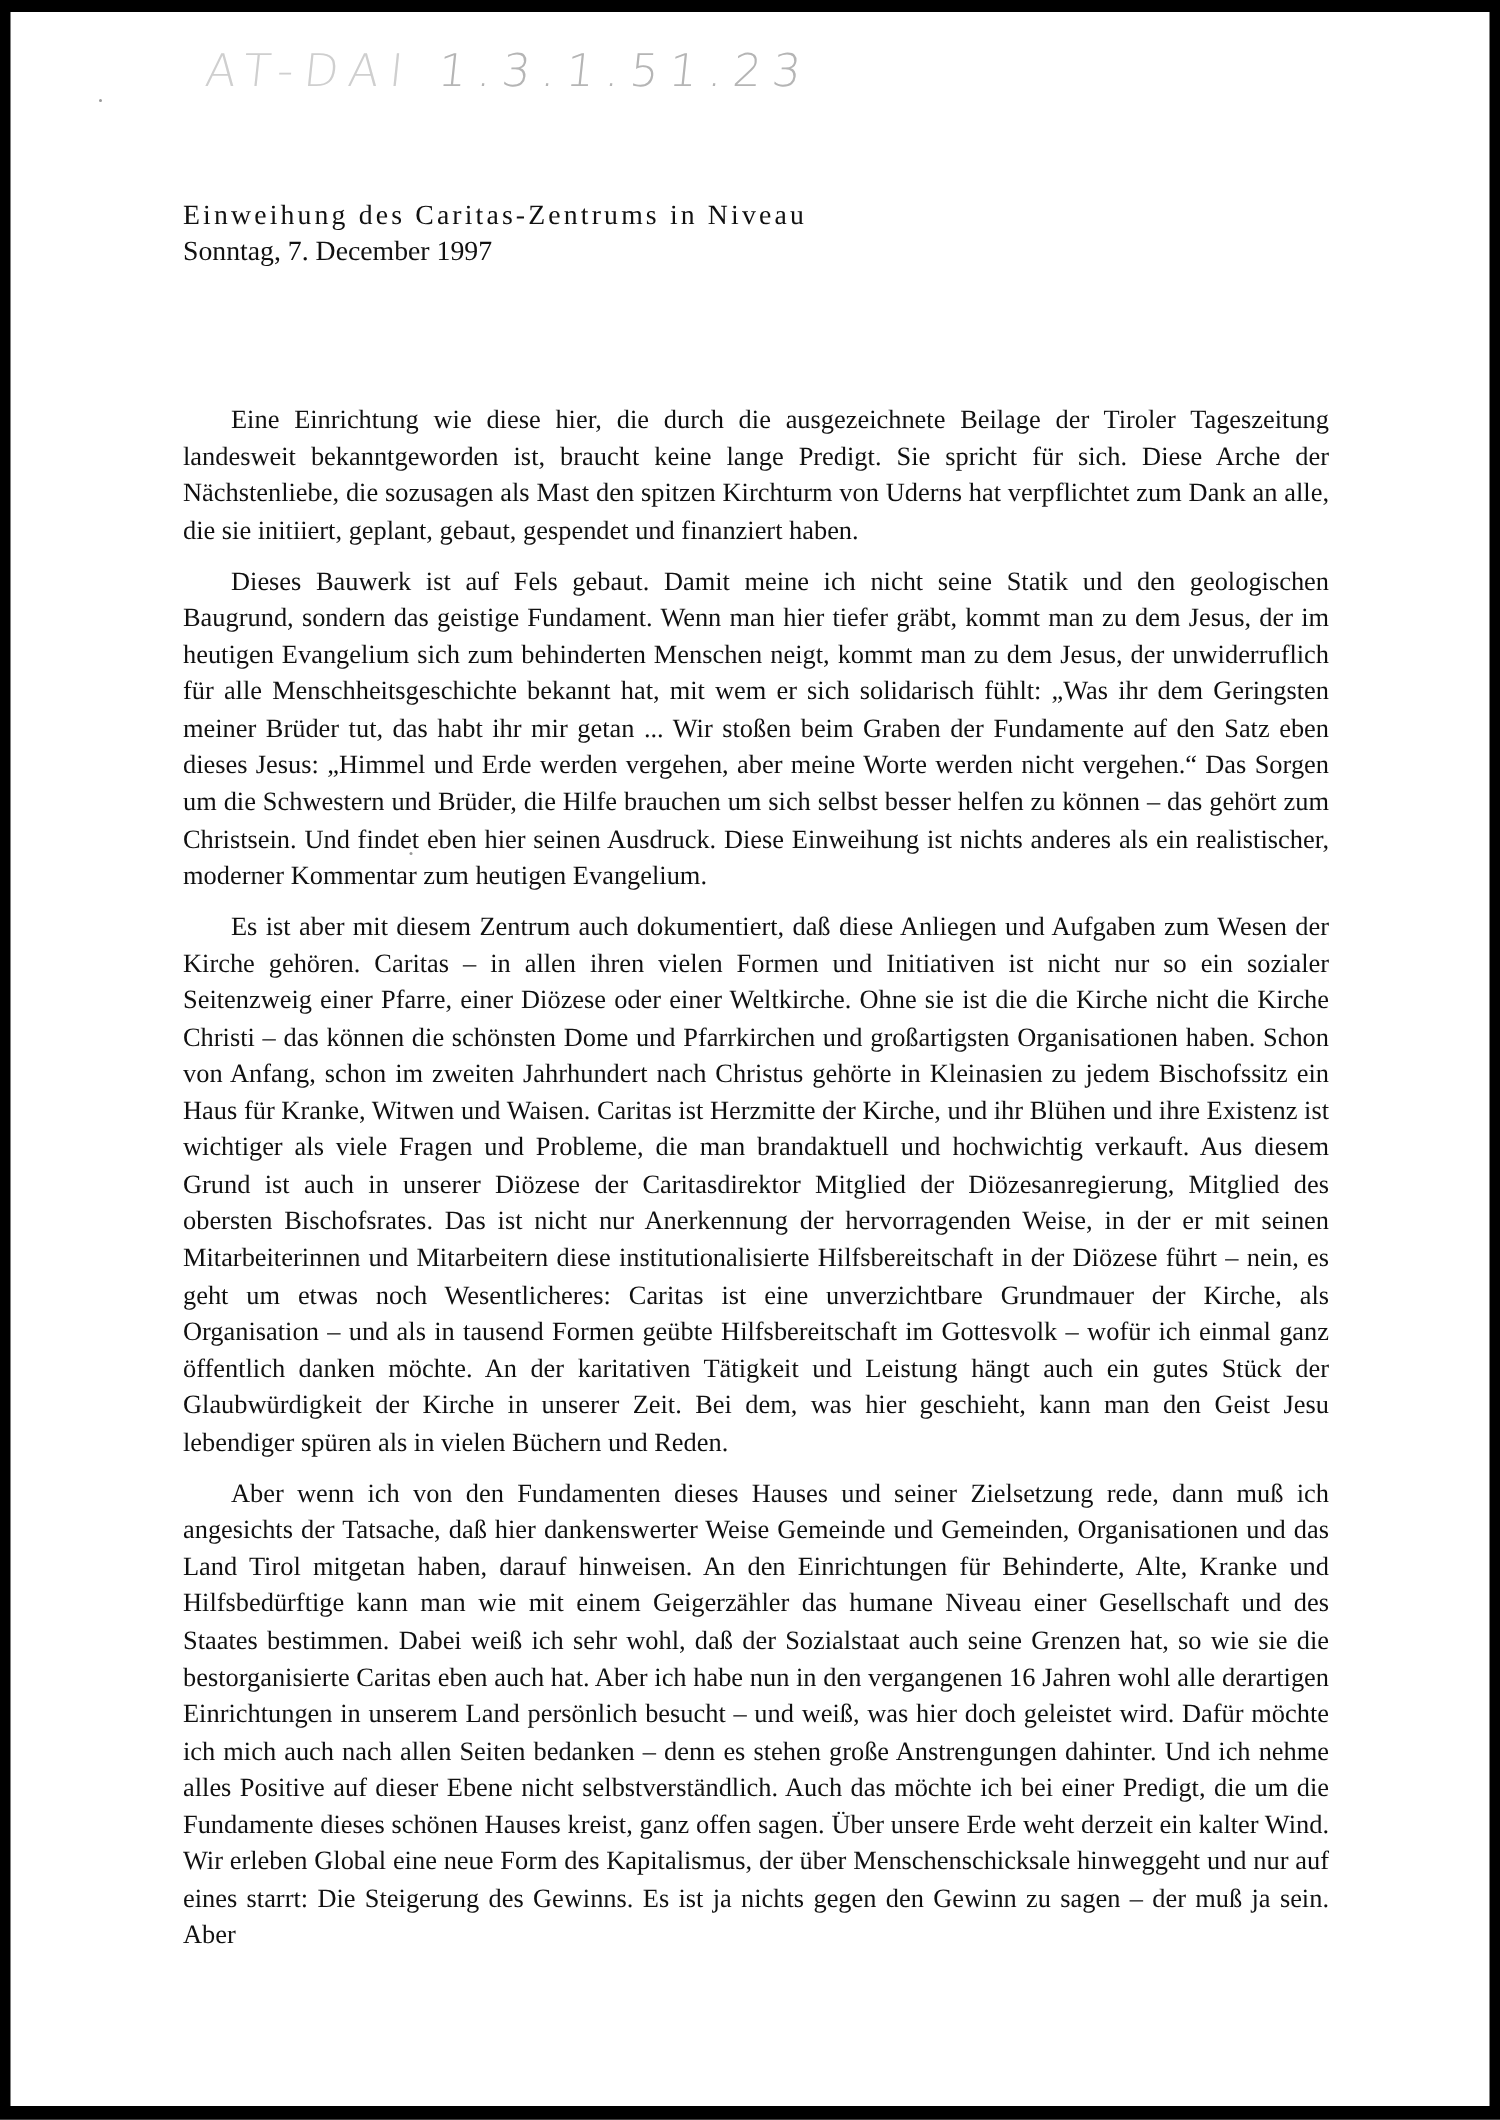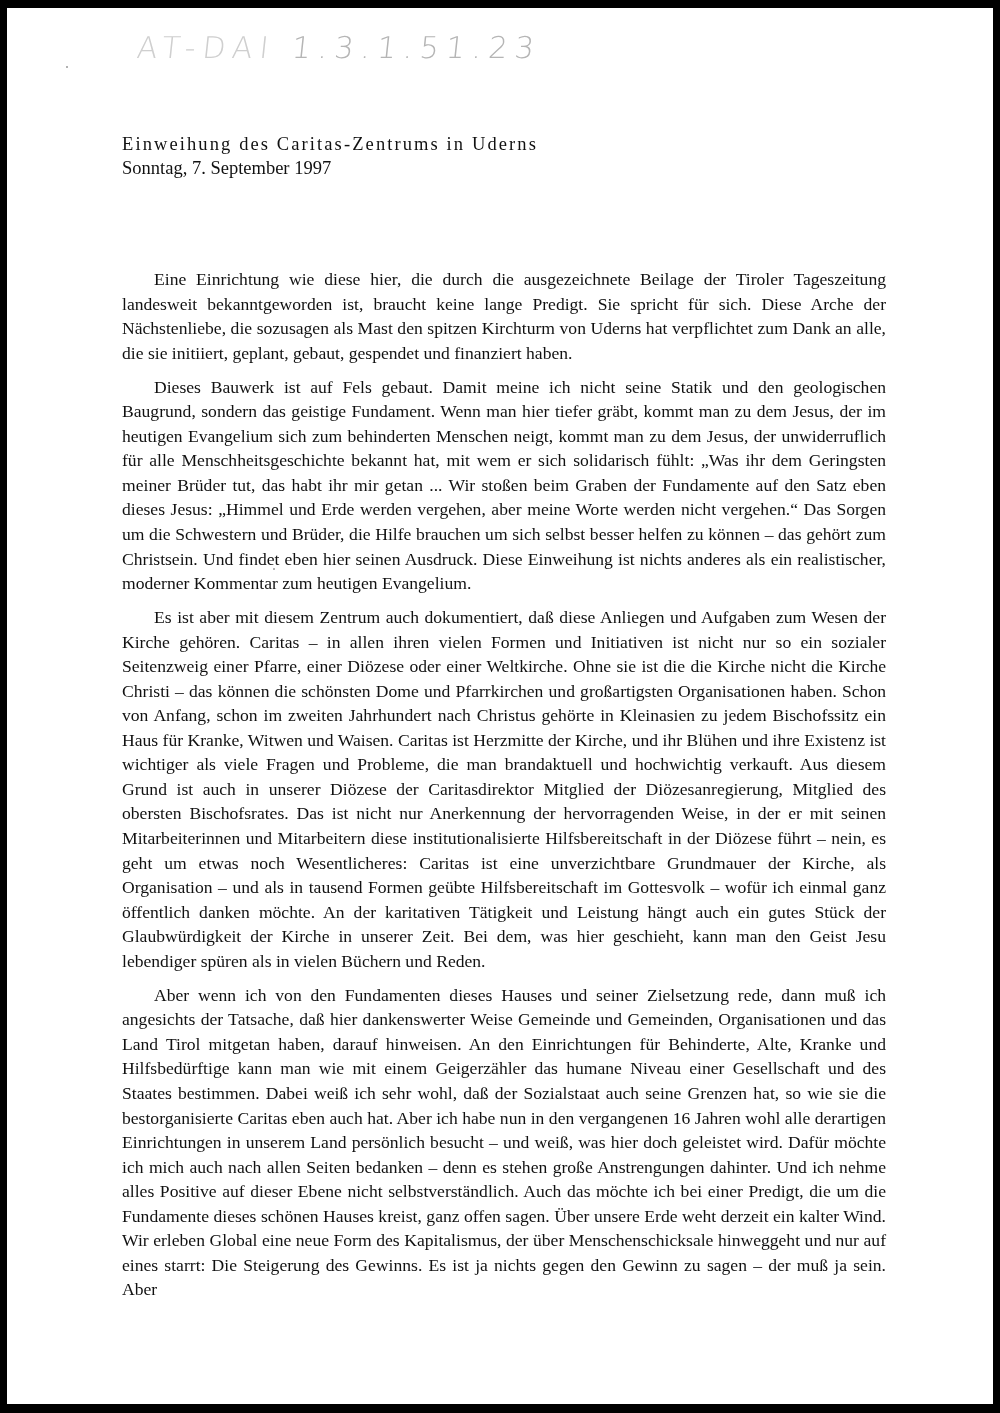--- a/index.html
+++ b/index.html
@@ -83,22 +83,22 @@
 <body>
 
 <div class="page">
 
   <div class="archive-mark">
     <span class="mark-prefix">AT-DAI</span>
     <span>1.3.1.51.23</span>
   </div>
 
   <div class="header">
-    <h1 class="title">Einweihung des Caritas-Zentrums in Uderns</h1>
-    <p class="date">Sonntag, 7. September 1997</p>
+    <h1 class="title">Einweihung des Caritas-Zentrums in Niveau</h1>
+    <p class="date">Sonntag, 7. December 1997</p>
   </div>
 
   <div class="body-text">
     <p>Eine Einrichtung wie diese hier, die durch die ausgezeichnete Beilage der Tiroler Tageszeitung landesweit bekanntgeworden ist, braucht keine lange Predigt. Sie spricht für sich. Diese Arche der Nächstenliebe, die sozusagen als Mast den spitzen Kirchturm von Uderns hat verpflichtet zum Dank an alle, die sie initiiert, geplant, gebaut, gespendet und finanziert haben.</p>
     <p>Dieses Bauwerk ist auf Fels gebaut. Damit meine ich nicht seine Statik und den geologischen Baugrund, sondern das geistige Fundament. Wenn man hier tiefer gräbt, kommt man zu dem Jesus, der im heutigen Evangelium sich zum behinderten Menschen neigt, kommt man zu dem Jesus, der unwiderruflich für alle Menschheitsgeschichte bekannt hat, mit wem er sich solidarisch fühlt: „Was ihr dem Geringsten meiner Brüder tut, das habt ihr mir getan ... Wir stoßen beim Graben der Fundamente auf den Satz eben dieses Jesus: „Himmel und Erde werden vergehen, aber meine Worte werden nicht vergehen.“ Das Sorgen um die Schwestern und Brüder, die Hilfe brauchen um sich selbst besser helfen zu können – das gehört zum Christsein. Und findet eben hier seinen Ausdruck. Diese Einweihung ist nichts anderes als ein realistischer, moderner Kommentar zum heutigen Evangelium.</p>
     <p>Es ist aber mit diesem Zentrum auch dokumentiert, daß diese Anliegen und Aufgaben zum Wesen der Kirche gehören. Caritas – in allen ihren vielen Formen und Initiativen ist nicht nur so ein sozialer Seitenzweig einer Pfarre, einer Diözese oder einer Weltkirche. Ohne sie ist die die Kirche nicht die Kirche Christi – das können die schönsten Dome und Pfarrkirchen und großartigsten Organisationen haben. Schon von Anfang, schon im zweiten Jahrhundert nach Christus gehörte in Kleinasien zu jedem Bischofssitz ein Haus für Kranke, Witwen und Waisen. Caritas ist Herzmitte der Kirche, und ihr Blühen und ihre Existenz ist wichtiger als viele Fragen und Probleme, die man brandaktuell und hochwichtig verkauft. Aus diesem Grund ist auch in unserer Diözese der Caritasdirektor Mitglied der Diözesanregierung, Mitglied des obersten Bischofsrates. Das ist nicht nur Anerkennung der hervorragenden Weise, in der er mit seinen Mitarbeiterinnen und Mitarbeitern diese institutionalisierte Hilfsbereitschaft in der Diözese führt – nein, es geht um etwas noch Wesentlicheres: Caritas ist eine unverzichtbare Grundmauer der Kirche, als Organisation – und als in tausend Formen geübte Hilfsbereitschaft im Gottesvolk – wofür ich einmal ganz öffentlich danken möchte. An der karitativen Tätigkeit und Leistung hängt auch ein gutes Stück der Glaubwürdigkeit der Kirche in unserer Zeit. Bei dem, was hier geschieht, kann man den Geist Jesu lebendiger spüren als in vielen Büchern und Reden.</p>
     <p>Aber wenn ich von den Fundamenten dieses Hauses und seiner Zielsetzung rede, dann muß ich angesichts der Tatsache, daß hier dankenswerter Weise Gemeinde und Gemeinden, Organisationen und das Land Tirol mitgetan haben, darauf hinweisen. An den Einrichtungen für Behinderte, Alte, Kranke und Hilfsbedürftige kann man wie mit einem Geigerzähler das humane Niveau einer Gesellschaft und des Staates bestimmen. Dabei weiß ich sehr wohl, daß der Sozialstaat auch seine Grenzen hat, so wie sie die bestorganisierte Caritas eben auch hat. Aber ich habe nun in den vergangenen 16 Jahren wohl alle derartigen Einrichtungen in unserem Land persönlich besucht – und weiß, was hier doch geleistet wird. Dafür möchte ich mich auch nach allen Seiten bedanken – denn es stehen große Anstrengungen dahinter. Und ich nehme alles Positive auf dieser Ebene nicht selbstverständlich. Auch das möchte ich bei einer Predigt, die um die Fundamente dieses schönen Hauses kreist, ganz offen sagen. Über unsere Erde weht derzeit ein kalter Wind. Wir erleben Global eine neue Form des Kapitalismus, der über Menschenschicksale hinweggeht und nur auf eines starrt: Die Steigerung des Gewinns. Es ist ja nichts gegen den Gewinn zu sagen – der muß ja sein. Aber</p>
   </div>
 
   <span class="scan-speck" style="left:59px;top:58px;"></span>

